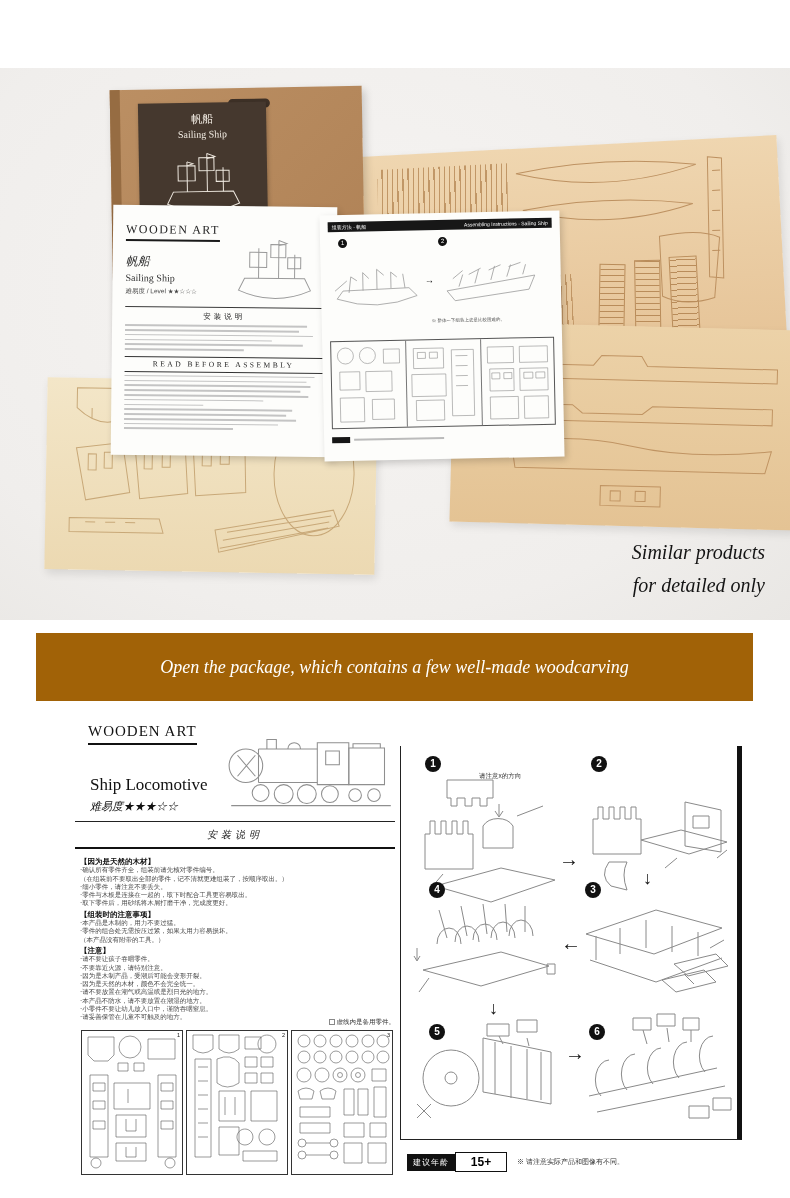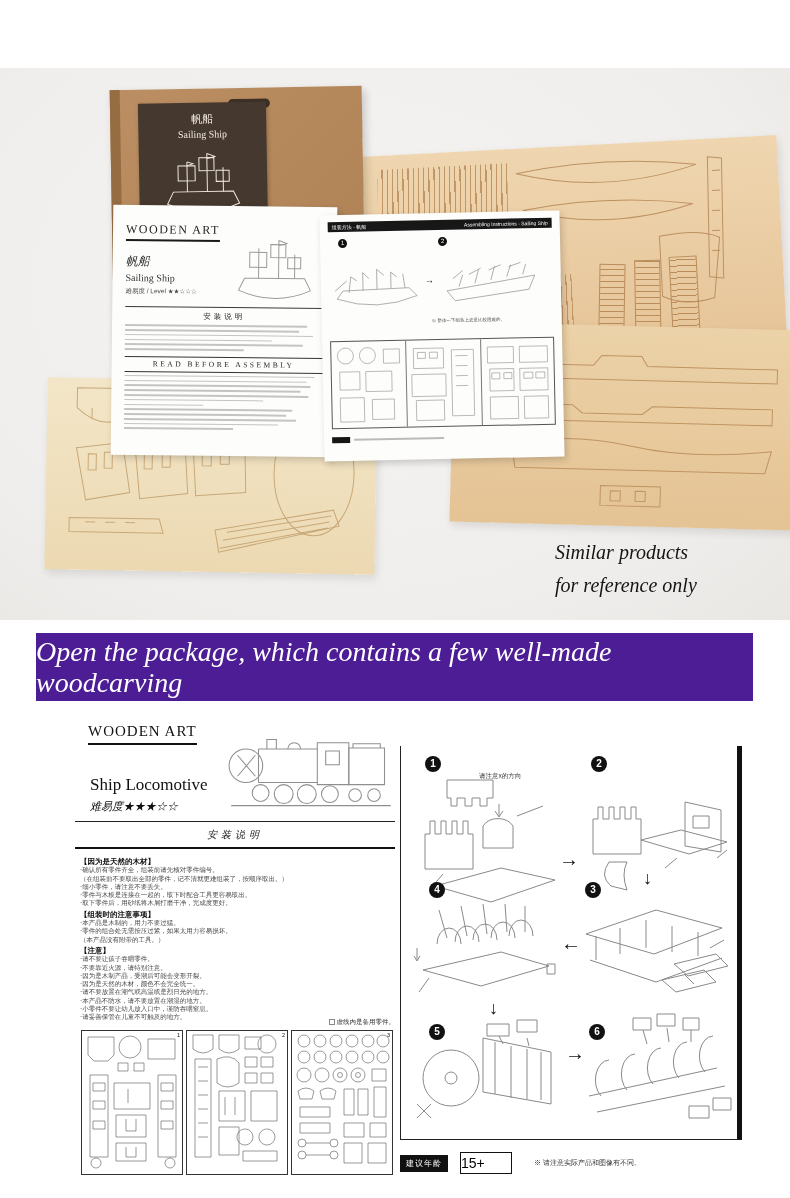--- a/index.html
+++ b/index.html
@@ -61,27 +61,27 @@
                font-size:6px; line-height:9px; text-align:center; }
   .s2-cap { position:absolute; left:110px; top:105px; font-size:4.5px; color:#555; }
   .s2-grid { position:absolute; left:8px; top:126px; width:224px; height:88px; border:1px solid #555; }
   .s2-grid .v1,.s2-grid .v2 { position:absolute; top:0; width:1px; height:100%; background:#777; }
   .s2-grid .v1 { left:74px; } .s2-grid .v2 { left:149px; }
   .s2-foot { position:absolute; left:8px; top:222px; display:flex; align-items:center; gap:4px; }
   .s2-foot .blk { width:18px; height:6px; background:#161616; }
   .s2-foot .ln { width:90px; height:1.3px; background:#bbb; }
   .arrow-sm { position:absolute; font-weight:bold; color:#222; }
 
-  .similar { position:absolute; left:555px; top:468px; width:210px; text-align:left;
+  .similar { position:absolute; left:555px; top:468px; width:210px; text-align:right;
              font-family:"Liberation Serif",serif; font-style:italic; font-size:20px; color:#141414; line-height:33px; }
 
   
-  .banner { position:absolute; left:36px; top:633px; width:717px; height:68px; background:#4c1d95;
+  .banner { position:absolute; left:36px; top:633px; width:717px; height:68px; background:#a16207;
             display:flex; flex-direction:column; align-items:center; justify-content:center;
-            font-family:"Liberation Serif",serif; font-style:italic; font-size:28px; color:#ffffff; line-height:31px; }
+            font-family:"Liberation Serif",serif; font-style:italic; font-size:18px; color:#ffffff; line-height:31px; }
 
   
   .mleft { position:absolute; left:75px; top:715px; width:320px; height:483px; }
   .ml-brand { display:inline-block; margin-left:13px; margin-top:8px; font-family:"Liberation Serif",serif;
               font-size:15px; letter-spacing:1px; color:#111; border-bottom:2.5px solid #111; padding-bottom:3px; }
   .ml-product { position:absolute; left:15px; top:60px; font-family:"Liberation Serif",serif; font-size:17px; color:#111; }
   .ml-diff { position:absolute; left:15px; top:84px; font-size:11px; color:#111; font-family:"Liberation Serif",serif; font-style:italic; }
   .ml-loco { position:absolute; right:0; top:10px; }
   .ml-hr1 { position:absolute; left:0; top:106px; width:320px; height:0; border-top:1.5px solid #222; }
   .ml-sec { position:absolute; left:0; top:113px; width:320px; text-align:center; font-size:10px; letter-spacing:4px;
@@ -103,23 +103,23 @@
             font-family:"Liberation Serif",serif; }
   .mr-frame { position:absolute; left:0; top:24px; width:342px; height:394px; background:#fff;
               border-left:1.5px solid #222; border-bottom:1.5px solid #222; border-right:5px solid #111; }
   .step-no { position:absolute; width:16px; height:16px; border-radius:50%; background:#111; color:#fff;
              font-size:10px; line-height:16px; text-align:center; font-weight:bold; }
   .sk { position:absolute; }
   .sk svg path, .sk svg circle, .sk svg rect, .sk svg polygon, .sk svg line, .sk svg ellipse
      { stroke:#8a8a8a; fill:none; stroke-width:1; }
   .big-arrow { position:absolute; font-size:20px; font-weight:bold; color:#111; }
   .note1 { position:absolute; left:78px; top:26px; font-size:6.5px; color:#333; }
-  .mr-age { position:absolute; left:0; top:430px; display:flex; align-items:center;gap:12px; }
+  .mr-age { position:absolute; left:7px; top:430px; display:flex; align-items:center; }
   .mr-age .lbl { background:#111; color:#fff; font-size:8px; padding:3px 6px; letter-spacing:1px; }
-  .mr-age .val { border:1.2px solid #111; font-size:14px; font-weight:normal; width:52px; padding:2px 0; }
+  .mr-age .val { border:1.2px solid #111; font-size:12px; font-weight:bold; width:52px; text-align:center; padding:2px 0; }
   .mr-age .nt { font-size:7px; color:#333; margin-left:10px; }
 </style>
 </head>
 <body>
 
 <div class="page">
 
 
   <div class="photo">
 
@@ -252,21 +252,21 @@
         </svg>
       </div>
       <div class="s2-foot">
         <div class="blk"></div>
           <div class="ln"></div>
       </div>
     </div>
 
     <div class="similar">
       <div>Similar products</div>
-      <div>for reference only</div>
+      <div>for detailed only</div>
     </div>
   </div>
 
   <div class="banner">
     <div>Open the package, which contains a few well-made woodcarving</div>
   </div>
 
   <div class="mleft">
     <span class="ml-brand">WOODEN ART</span>
     <div class="ml-product">Ship Locomotive</div>

